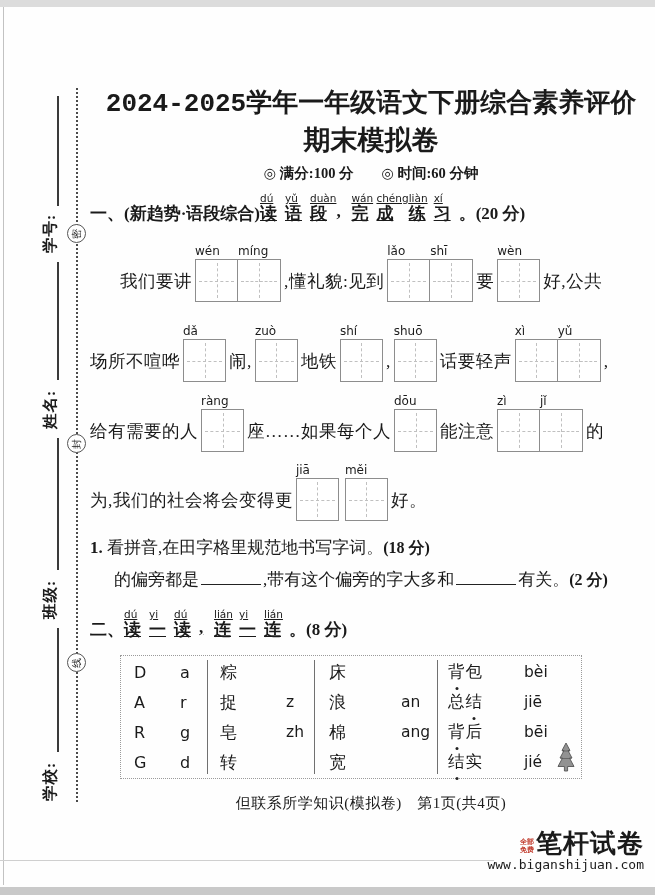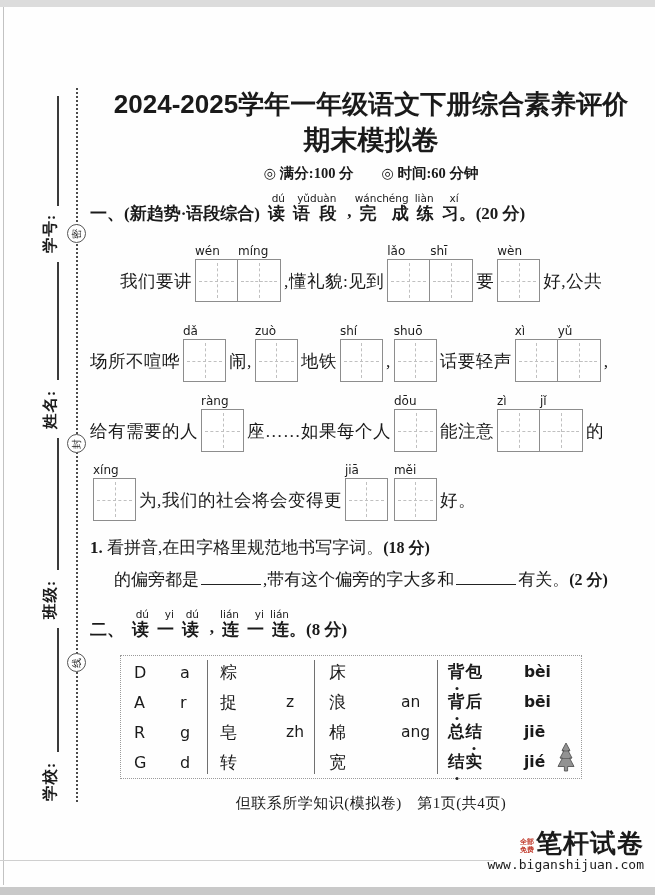--- a/index.html
+++ b/index.html
@@ -17,32 +17,32 @@
   .v-label{position:absolute;left:24px;width:54px;height:54px;display:flex;align-items:center;justify-content:center;}
   .v-label span{transform:rotate(-90deg);white-space:nowrap;font-size:15.5px;font-weight:600;letter-spacing:1px;}
   .vl-0{top:206px;} .vl-1{top:382px;} .vl-2{top:572px;} .vl-3{top:754px;}
   .seal-circle{position:absolute;left:67px;width:17px;height:17px;border:1px solid #555;border-radius:50%;
                background:#fff;display:flex;align-items:center;justify-content:center;z-index:2;}
   .seal-circle span{transform:rotate(-90deg);font-size:10px;line-height:10px;}
   .sc-0{top:224px;} .sc-1{top:434px;} .sc-2{top:653px;}
   
   .content{position:absolute;left:90px;top:0;width:562px;}
   .title1{margin-top:90px;text-align:center;font-size:26px;line-height:28px;font-weight:800;
-          font-family:Liberation Sans, sans-serif;}
+          font-family:Liberation Mono, monospace;}
   .title2{margin-top:8px;text-align:center;font-size:27px;line-height:28px;font-weight:800;
           font-family:"Liberation Sans","DejaVu Sans",sans-serif;}
   .info{margin-top:10px;text-align:center;font-size:14.5px;line-height:18px;font-weight:bold;}
   .info-item{margin:0 12px;}
   .bullet{font-weight:normal;}
   
   .sec-heading{display:flex;align-items:flex-end;font-weight:bold;}
   .s1{margin-top:6px;}
   .s2{margin-top:13px;}
   .h-pre,.h-suf{font-size:17px;line-height:20px;white-space:pre;}
-  .ruby-u{display:inline-flex;flex-direction:column;align-items:flex-end;min-width:25px;}
+  .ruby-u{display:inline-flex;flex-direction:column;align-items:flex-start;min-width:25px;text-decoration:underline;}
   .ruby-u.nopy{min-width:15px;}
   .rpy{font-family:"DejaVu Sans",sans-serif;font-weight:normal;font-size:10.5px;height:12px;line-height:12px;}
   .rch{font-size:17px;line-height:20px;}
   
   .passage{margin-top:20px;}
   .p-line{display:flex;align-items:flex-end;height:58px;}
   .p-line:nth-child(1){margin-left:30px;}
   .p-line:nth-child(2){margin-top:22px;}
   .p-line:nth-child(3){margin-top:12px;}
   .p-line:nth-child(4){margin-top:11px;}
@@ -59,21 +59,21 @@
   .q1{margin-top:16px;font-size:17px;line-height:22px;}
   .q2l1{margin-top:13px;font-size:17px;line-height:22px;}
   .q2l2{margin-top:10px;margin-left:24px;font-size:17px;line-height:22px;}
   .qnum{font-weight:bold;}
   .qscore{font-weight:bold;font-size:16px;}
   .blank{display:inline-block;width:60px;height:2px;border-bottom:1.5px solid #222;margin:0 2px;vertical-align:baseline;}
   
   .match-table{position:relative;margin:15px 0 0 30px;width:462px;height:124px;box-sizing:border-box;
                border:1.5px dotted #9a9a9a;display:flex;padding:1px 0;}
   .tbl-group{display:flex;flex-direction:column;justify-content:space-evenly;}
-  .g0{width:86px;} .g1{width:106px;} .g2{width:122px;} .g3{flex:1;font-weight:bold;}
+  .g0{width:86px;} .g1{width:106px;} .g2{width:122px;} .g3{flex:1;}
   .tbl-div{border-left:1.5px solid #707070;margin:3px 0;}
   .tbl-row{display:flex;align-items:center;height:30px;}
   .c1{display:inline-block;}
   .g0 .c1{width:46px;padding-left:13px;} 
   .g0 .c1,.g0 .c2{font-family:"DejaVu Sans",sans-serif;font-size:16px;}
   .g1 .c1{width:66px;padding-left:12px;font-size:17px;}
   .g2 .c1{width:72px;padding-left:14px;font-size:17px;}
   .g3 .c1{width:76px;padding-left:10px;font-size:16.5px;letter-spacing:1px;}
   .g1 .c2,.g2 .c2,.g3 .c2{font-family:"DejaVu Sans",sans-serif;font-size:15.5px;}
   .char{position:relative;display:inline-block;}
@@ -275,28 +275,20 @@
               <span class="py">jǐ</span>
             </span>
             <span class="boxes">
               <span class="tbox"></span>
               <span class="tbox"></span>
             </span>
           </span>
           <span class="p-text">的</span>
         </div>
         <div class="p-line">
-          <span class="bgrp">
-            <span class="pys">
-              <span class="py">xíng</span>
-            </span>
-            <span class="boxes">
-              <span class="tbox"></span>
-            </span>
-          </span>
           <span class="p-text">为,我们的社会将会变得更</span>
           <span class="bgrp">
             <span class="pys">
               <span class="py">jiā</span>
             </span>
             <span class="boxes">
               <span class="tbox"></span>
             </span>
           </span>
           <span class="bgrp">
@@ -406,26 +398,26 @@
             <span class="c2"></span>
           </div>
         </div>
         <div class="tbl-div"></div>
         <div class="tbl-group g3">
           <div class="tbl-row">
             <span class="c1"><span class="char dotted">背</span><span class="char">包</span></span>
             <span class="c2">bèi</span>
           </div>
           <div class="tbl-row">
+            <span class="c1"><span class="char">总</span><span class="char dotted">结</span></span>
+            <span class="c2">jiē</span>
+          </div>
+          <div class="tbl-row">
             <span class="c1"><span class="char dotted">背</span><span class="char">后</span></span>
             <span class="c2">bēi</span>
-          </div>
-          <div class="tbl-row">
-            <span class="c1"><span class="char">总</span><span class="char dotted">结</span></span>
-            <span class="c2">jiē</span>
           </div>
           <div class="tbl-row">
             <span class="c1"><span class="char dotted">结</span><span class="char">实</span></span>
             <span class="c2">jié</span>
           </div>
         </div>
       </div>
 
     <div class="footer">但联系所学知识(模拟卷)　第1页(共4页)</div>
   </div>

